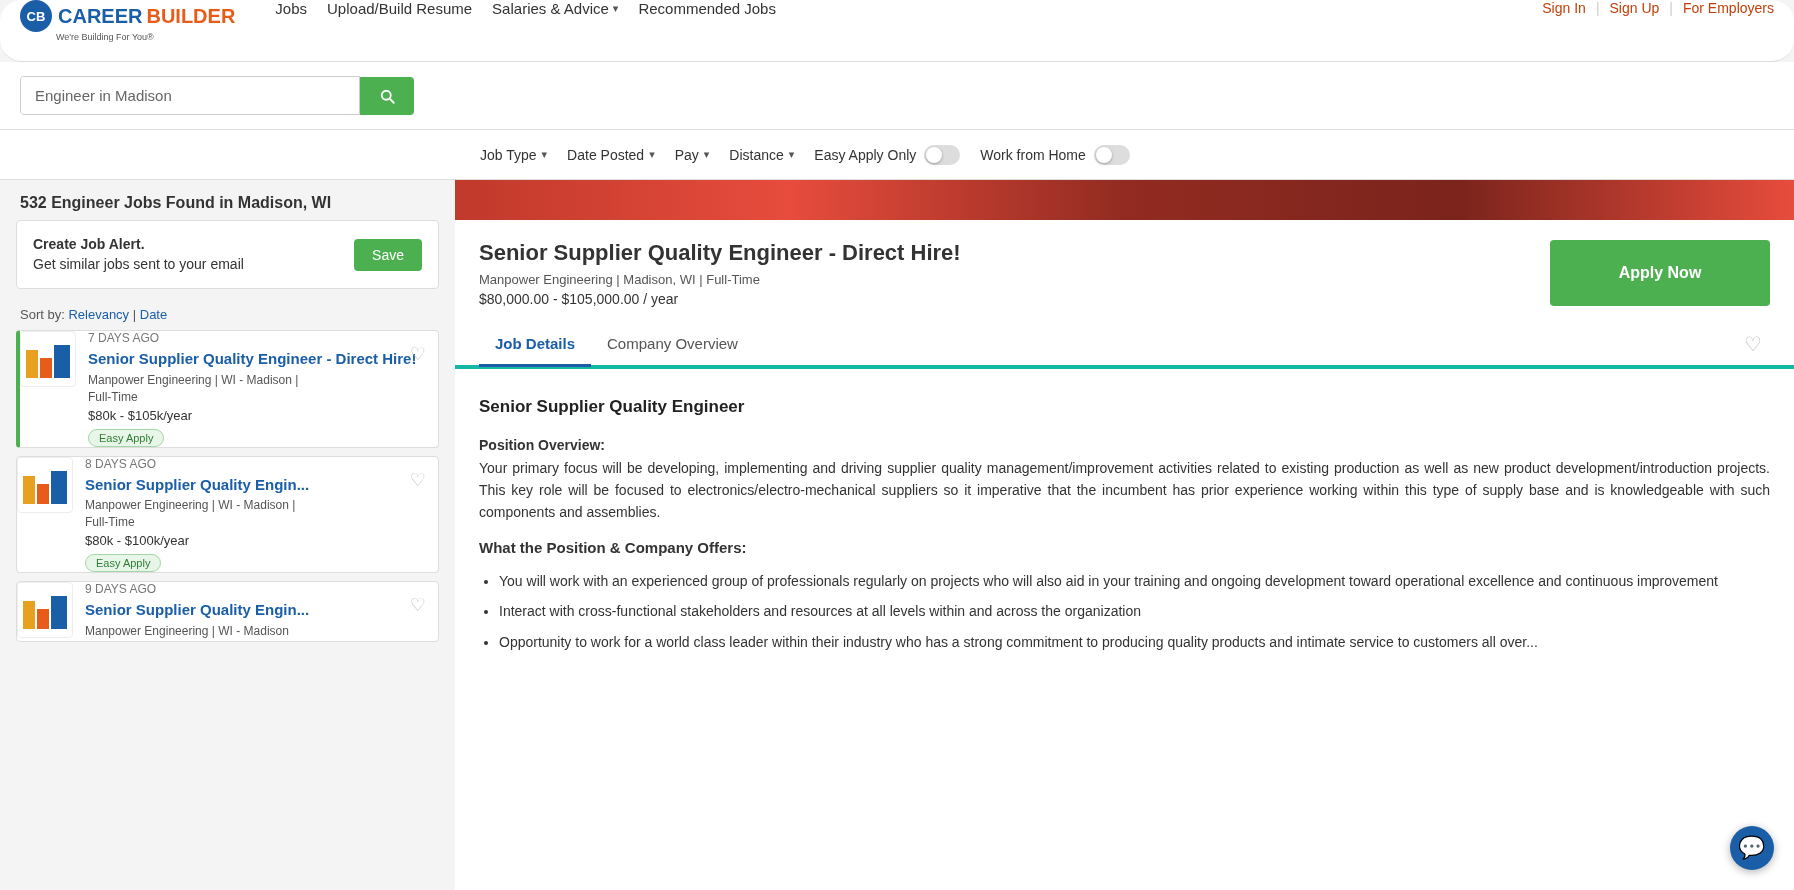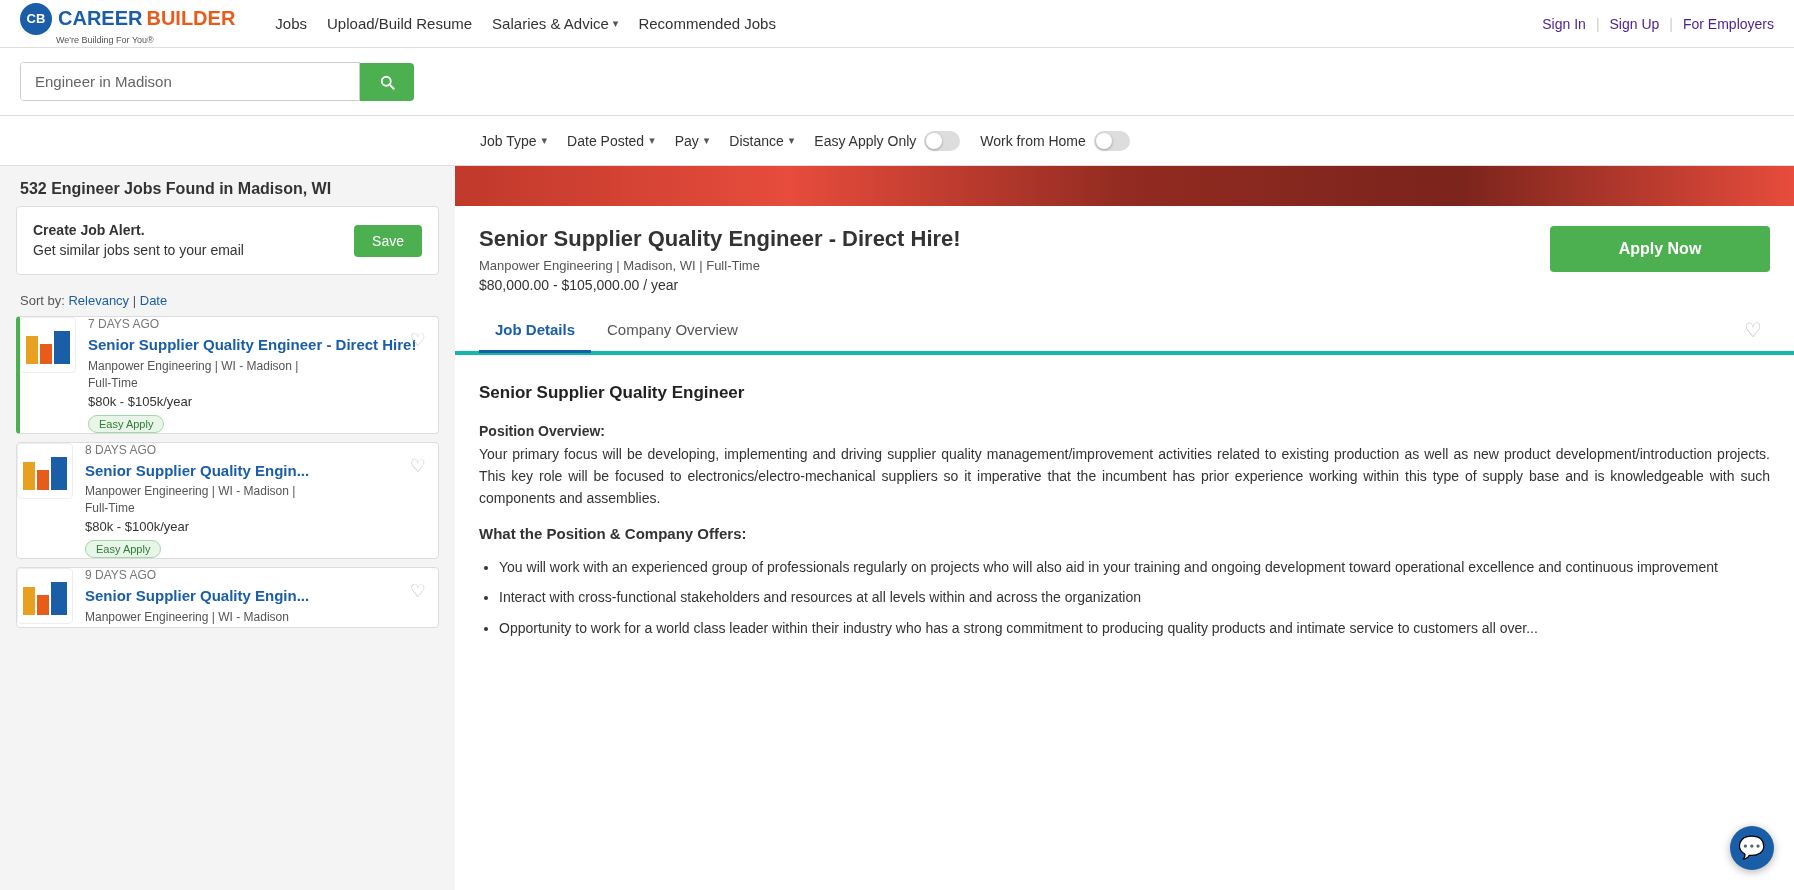--- a/index.html
+++ b/index.html
@@ -3,24 +3,25 @@
   <meta charset="utf-8">
   <style>
     * { box-sizing: border-box; margin: 0; padding: 0; }
     body { font-family: Arial, sans-serif; font-size: 14px; color: #333; background: #f4f4f4; }
 
     
     .navbar {
       background: #fff;
       border-bottom: 1px solid #ddd;
       display: flex;
-      align-items: center;
+      align-items: flex-start;
       padding: 0 20px;
-      height: 48px;
+      height: 62px;
       gap: 24px;
+      border-radius: 22px;
     }
     .navbar-logo {
       display: flex;
       flex-direction: column;
       align-items: flex-start;
       margin-right: 16px;
     }
     .logo-main {
       display: flex;
       align-items: center;
@@ -34,21 +35,21 @@
       color: #fff; font-weight: bold; font-size: 16px;
     }
     .logo-tagline { font-size: 9px; color: #555; margin-left: 36px; }
     .nav-links { display: flex; align-items: center; gap: 20px; flex: 1; }
     .nav-link {
       color: #333; text-decoration: none; font-size: 15px; cursor: pointer;
       white-space: nowrap;
     }
     .nav-link-dropdown { display: flex; align-items: center; gap: 4px; }
     .nav-right { display: flex; align-items: center; gap: 10px; margin-left: auto; }
-    .nav-right a { color: #4c1d95; text-decoration: none; font-size: 14px; }
+    .nav-right a { color: #c2410c; text-decoration: none; font-size: 14px; }
     .nav-separator { color: #ccc; }
 
     
     .search-bar {
       background: #fff;
       padding: 14px 20px;
       border-bottom: 1px solid #ddd;
       display: flex;
       align-items: center;
       gap: 0;
@@ -223,21 +224,21 @@
     .job-header-title {
       font-size: 22px; font-weight: bold;
       color: #333; margin-bottom: 6px;
     }
     .job-header-meta { font-size: 13px; color: #555; margin-bottom: 4px; }
     .job-header-salary { font-size: 14px; color: #333; }
     .apply-now-btn {
       background: #4caf50;
       color: #fff;
       border: none;
-      padding: 14px 40px;
+      padding: 24px 40px;
       font-size: 16px;
       font-weight: bold;
       border-radius: 4px;
       cursor: pointer;
       white-space: nowrap;
       min-width: 220px;
       margin-left: 20px;
     }
 
     

